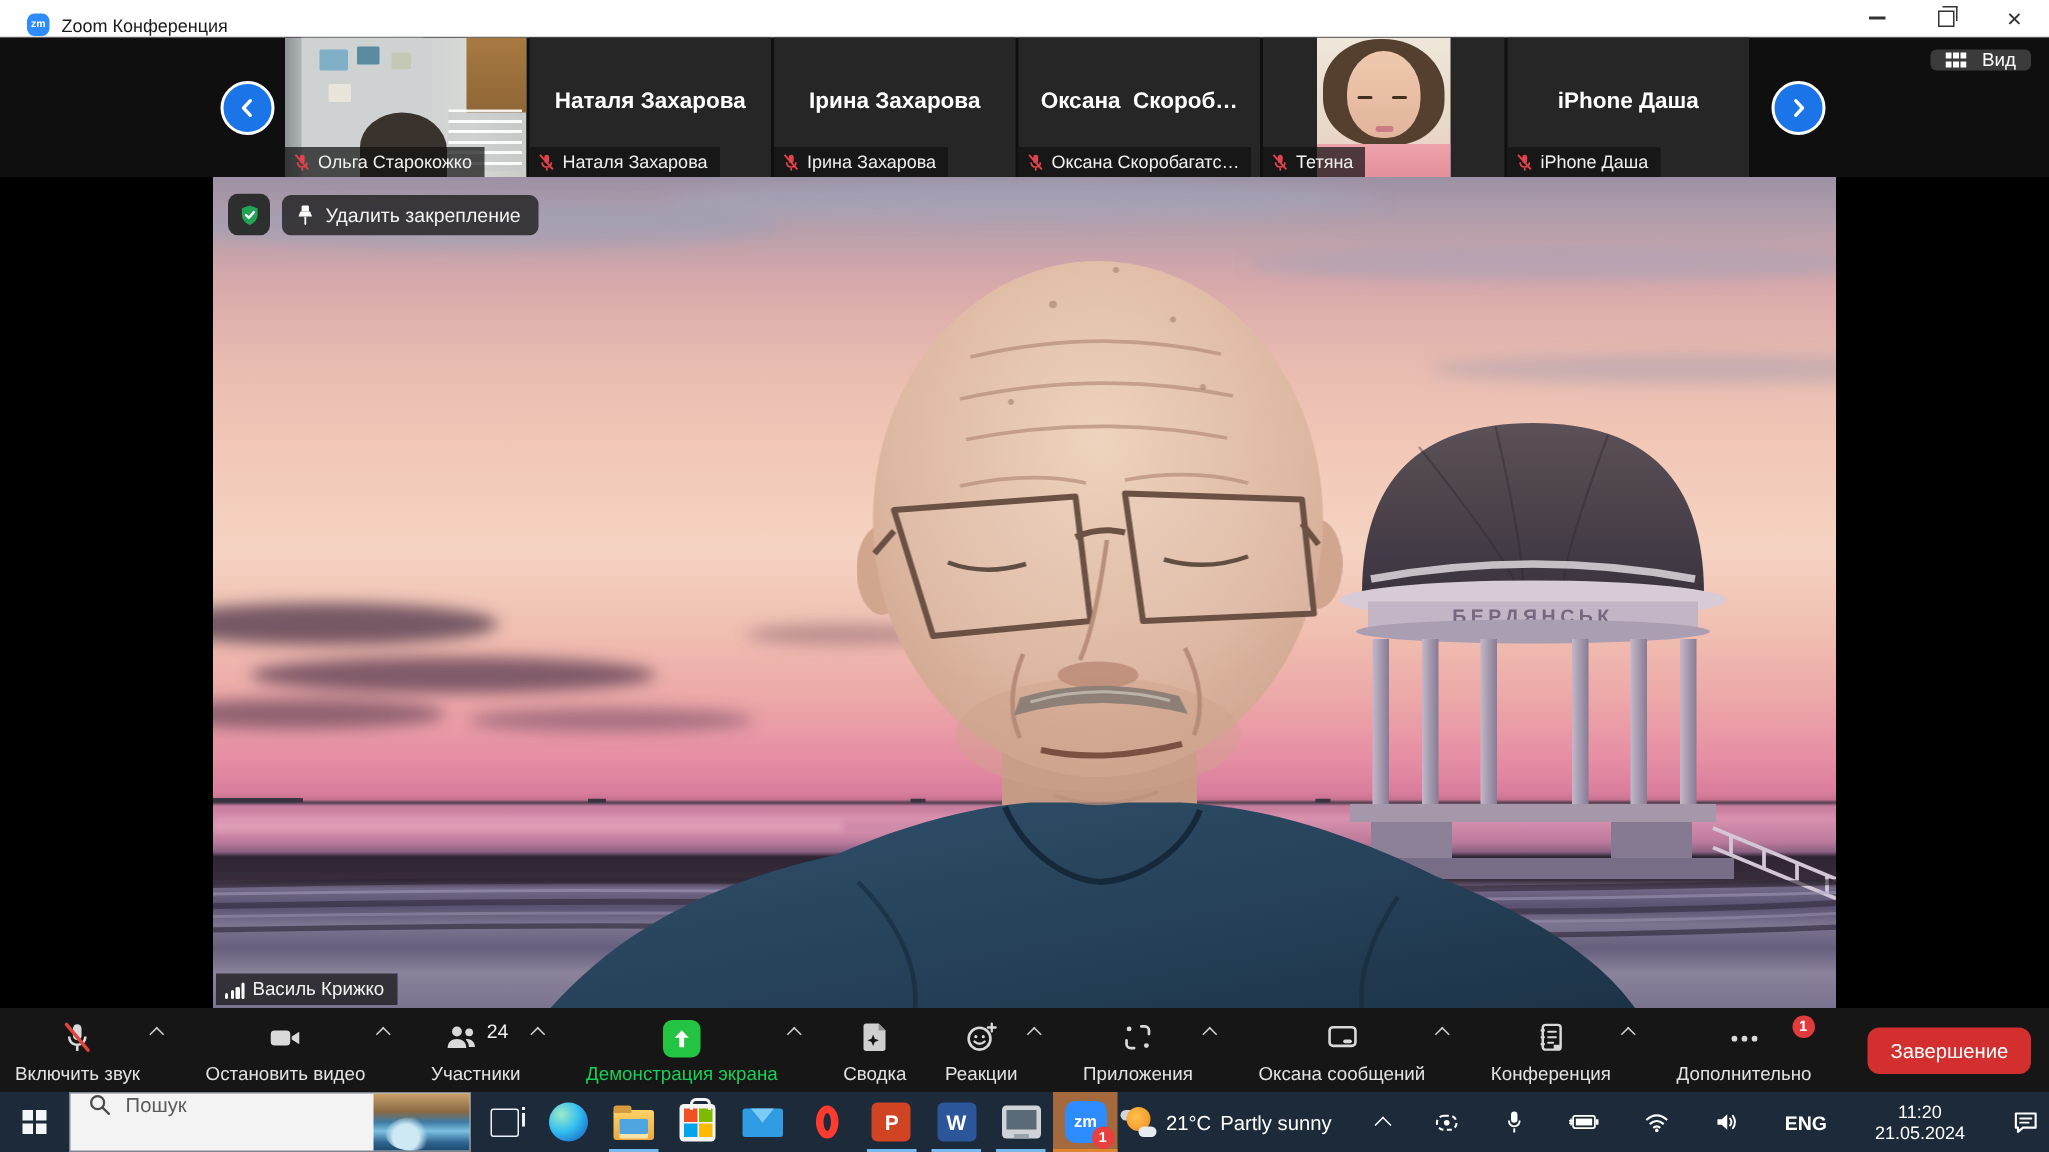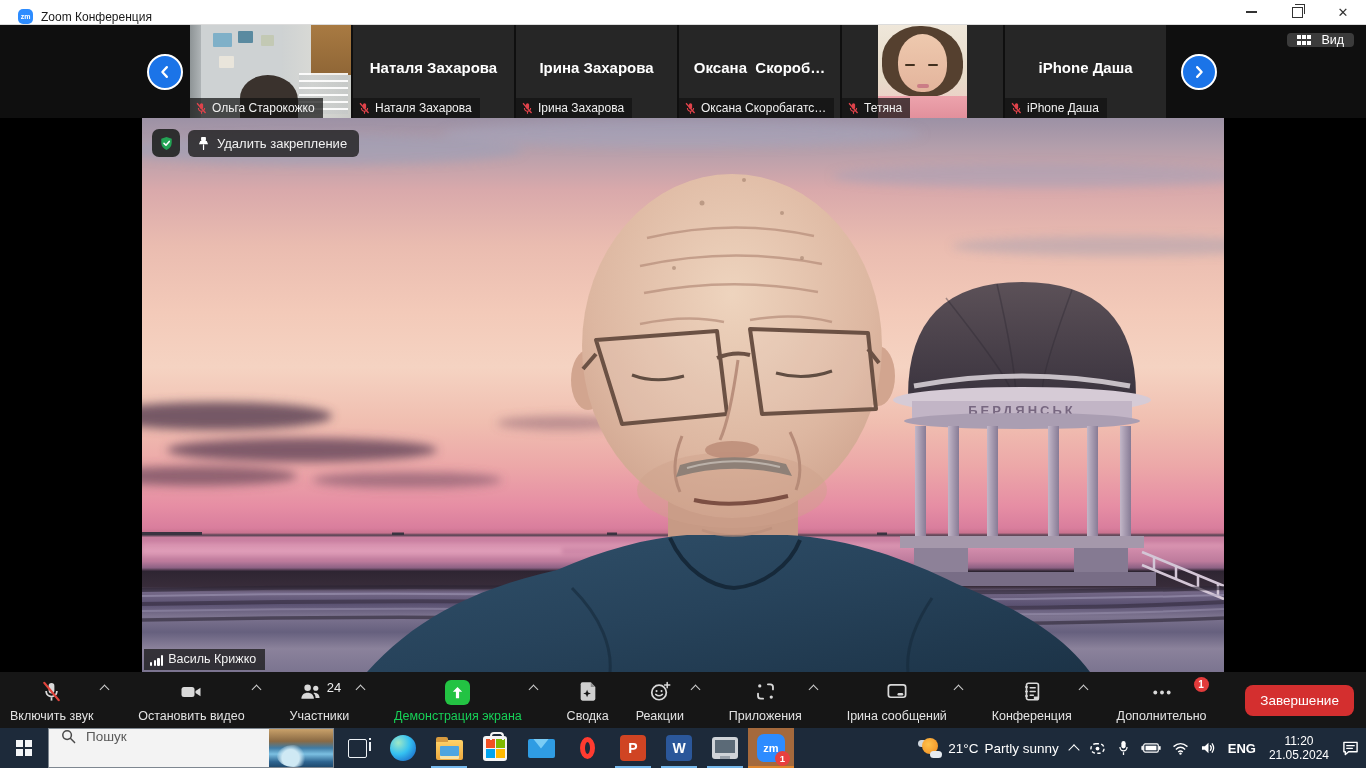--- a/index.html
+++ b/index.html
@@ -95,21 +95,21 @@
   .ico-ppt{width:26px;height:26px;border-radius:4px;background:#d04423;color:#fff;font-weight:bold;font-size:14px;display:flex;align-items:center;justify-content:center}
   .ico-word{width:26px;height:26px;border-radius:4px;background:#2b579a;color:#fff;font-weight:bold;font-size:14px;display:flex;align-items:center;justify-content:center}
   .ico-present{width:26px;height:22px;background:#cfd3d8;border-radius:3px;position:relative}
   .ico-present::before{content:"";position:absolute;inset:3px 3px 6px 3px;background:#5b6a77}
   .ico-present::after{content:"";position:absolute;left:8px;bottom:0px;width:10px;height:3px;background:#9aa2ab}
   .ico-zoom{width:28px;height:28px;border-radius:7px;background:#2d8cff;color:#fff;font-weight:bold;font-size:11px;display:flex;align-items:center;justify-content:center;position:relative}
   .zbadge{position:absolute;right:-5px;bottom:-4px;width:15px;height:15px;border-radius:50%;background:#e8403f;color:#fff;font-size:9.5px;font-weight:bold;display:flex;align-items:center;justify-content:center}
   .ico-taskview{width:17px;height:17px;border:1.6px solid #eef2f6;border-radius:2px;position:relative}
   .ico-taskview::before{content:"";position:absolute;right:-5px;top:2px;width:2px;height:9px;background:#eef2f6}
   .ico-taskview::after{content:"";position:absolute;right:-5px;top:-2px;width:2px;height:2px;background:#eef2f6}
-  .tray{margin-left:auto;display:flex;align-items:center;gap:7px;padding-right:5px}
+  .tray{margin-left:auto;display:flex;align-items:center;gap:26px;padding-right:5px}
   .tray .txt{color:#fff;font-size:13.5px;white-space:nowrap}
   .tray-btn{background:none;border:none;display:flex;align-items:center;gap:6px;padding:0 2px}
   .weather-ico{position:relative;width:24px;height:22px}
   .weather-ico .sun{position:absolute;left:4px;top:1px;width:16px;height:16px;border-radius:50%;background:radial-gradient(circle at 40% 40%,#ffc24d,#f08a1d)}
   .weather-ico .c1,.weather-ico .c2{position:absolute;border-radius:8px;background:#cfd6dd}
   .weather-ico .c1{left:0;top:3px;width:11px;height:7px}
   .weather-ico .c2{right:0;bottom:1px;width:12px;height:7px;background:#e6ebf0}
   .chev-up-w{display:block;width:7px;height:7px;border-left:1.8px solid #fff;border-top:1.8px solid #fff;transform:rotate(45deg);margin-top:3px}
   .clock{color:#fff;font-size:12px;line-height:14px;text-align:center;background:none;border:none;padding:0 4px}
   .tray svg{display:block}
@@ -573,21 +573,21 @@
       </span>
   </button>
 
   <button class="tb-item has-chev">
     <span class="tb-ico-row">
       <svg width="24" height="23" viewBox="0 0 24 24">
         <rect x="3" y="5" width="18" height="13" rx="2.5" fill="none" stroke="#d9d9d9" stroke-width="1.8"></rect>
         <rect x="12.5" y="13.5" width="6" height="2.6" rx="1.3" fill="#d9d9d9"></rect>
       </svg>
     </span>
-    <span class="tb-label">Ірина сообщений</span>
+    <span class="tb-label">Оксана сообщений</span>
     <span class="tb-chev">
         <i class="chevron-up"></i>
       </span>
   </button>
 
   <button class="tb-item has-chev">
     <span class="tb-ico-row">
       <svg width="22" height="23" viewBox="0 0 24 24">
         <rect x="6" y="3" width="13" height="18" rx="2" fill="none" stroke="#d9d9d9" stroke-width="1.8"></rect>
         <path d="M10 8 H15.5 M10 12 H15.5 M10 16 H13.5" stroke="#d9d9d9" stroke-width="1.6" stroke-linecap="round"></path>

